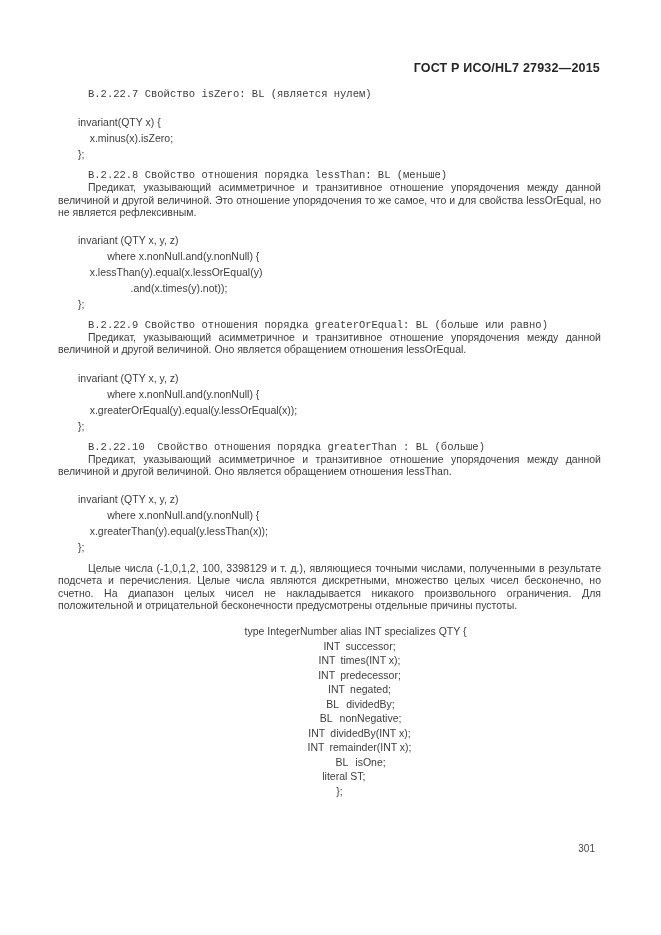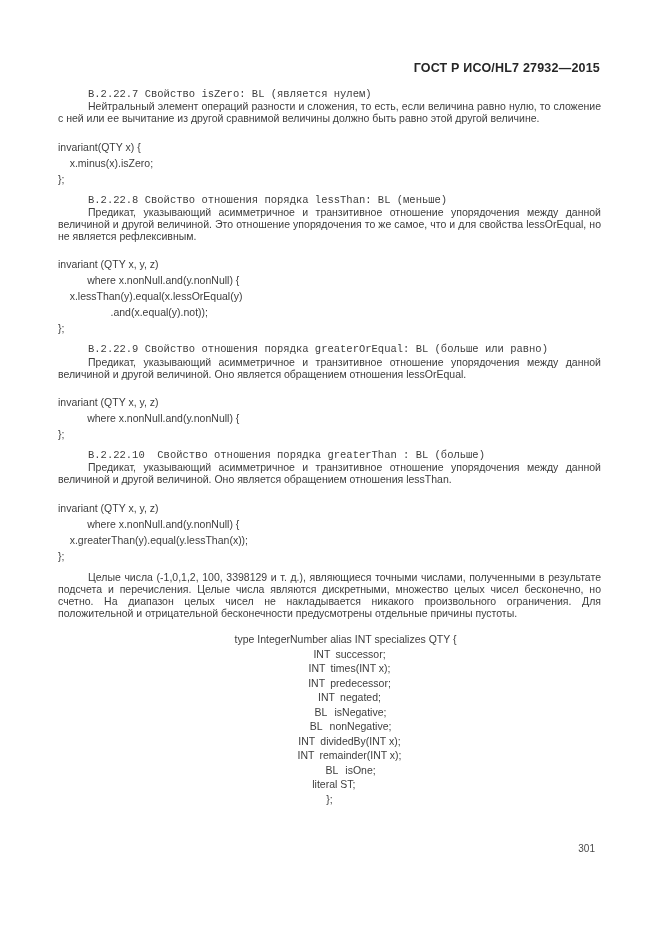--- a/index.html
+++ b/index.html
@@ -66,20 +66,21 @@
     color: #3d3d3d;
   }
   .code-block.tight {
     line-height: 14.5px;
     margin-top: 13px;
     margin-bottom: 0;
     text-align: center;
   }
   .code-line {
     white-space: pre;
+    margin-left: 20px;
   }
   .code-line.member {
     padding-left: 35px;
   }
   .code-line .kw {
     display: inline-block;
     min-width: 27px;
   }
   .page-number {
     position: absolute;
@@ -92,44 +93,44 @@
 </head>
 <body>
 
 <div class="page">
   <div class="running-header">ГОСТ Р ИСО/HL7 27932—2015</div>
 
   <main class="content">
     <div id="sections">
         <section class="clause">
           <h2 class="clause-heading">В.2.22.7 Свойство isZero: BL (является нулем)</h2>
-          <p class="clause-paragraph">Нейтральный элемент операций разности и сложения, то есть, если величина равно нулю, то сложение с ней или ее вычитание из другой сравнимой величины должно быть равно этой другой величине.</p>
           <div class="code-block">
             <div class="code-line">invariant(QTY x) {</div>
             <div class="code-line">    x.minus(x).isZero;</div>
             <div class="code-line">};</div>
           </div>
         </section>
         <section class="clause">
           <h2 class="clause-heading">В.2.22.8 Свойство отношения порядка lessThan: BL (меньше)</h2>
           <p class="clause-paragraph">Предикат, указывающий асимметричное и транзитивное отношение упорядочения между данной величиной и другой величиной. Это отношение упорядочения то же самое, что и для свойства lessOrEqual, но не является рефлексивным.</p>
           <div class="code-block">
             <div class="code-line">invariant (QTY x, y, z)</div>
             <div class="code-line">          where x.nonNull.and(y.nonNull) {</div>
             <div class="code-line">    x.lessThan(y).equal(x.lessOrEqual(y)</div>
-            <div class="code-line">                  .and(x.equal(y).not));</div>
+            <div class="code-line">                  .and(x.times(y).not));</div>
             <div class="code-line">};</div>
           </div>
         </section>
         <section class="clause">
           <h2 class="clause-heading">В.2.22.9 Свойство отношения порядка greaterOrEqual: BL (больше или равно)</h2>
           <p class="clause-paragraph">Предикат, указывающий асимметричное и транзитивное отношение упорядочения между данной величиной и другой величиной. Оно является обращением отношения lessOrEqual.</p>
           <div class="code-block">
             <div class="code-line">invariant (QTY x, y, z)</div>
             <div class="code-line">          where x.nonNull.and(y.nonNull) {</div>
+            <div class="code-line">    x.greaterOrEqual(y).equal(y.lessOrEqual(x));</div>
             <div class="code-line">};</div>
           </div>
         </section>
         <section class="clause">
           <h2 class="clause-heading">В.2.22.10  Свойство отношения порядка greaterThan : BL (больше)</h2>
           <p class="clause-paragraph">Предикат, указывающий асимметричное и транзитивное отношение упорядочения между данной величиной и другой величиной. Оно является обращением отношения lessThan.</p>
           <div class="code-block">
             <div class="code-line">invariant (QTY x, y, z)</div>
             <div class="code-line">          where x.nonNull.and(y.nonNull) {</div>
             <div class="code-line">    x.greaterThan(y).equal(y.lessThan(x));</div>
@@ -137,21 +138,21 @@
           </div>
         </section>
         <section class="clause">
           <p class="clause-paragraph">Целые числа (-1,0,1,2, 100, 3398129 и т. д.), являющиеся точными числами, полученными в результате подсчета и перечисления. Целые числа являются дискретными, множество целых чисел бесконечно, но счетно. На диапазон целых чисел не накладывается никакого произвольного ограничения. Для положительной и отрицательной бесконечности предусмотрены отдельные причины пустоты.</p>
           <div class="code-block tight">
             <div class="code-line">           type IntegerNumber alias INT specializes QTY {</div>
             <div class="code-line member"><span class="kw">INT</span><span class="mname">successor;</span></div>
             <div class="code-line member"><span class="kw">INT</span><span class="mname">times(INT x);</span></div>
             <div class="code-line member"><span class="kw">INT</span><span class="mname">predecessor;</span></div>
             <div class="code-line member"><span class="kw">INT</span><span class="mname">negated;</span></div>
-            <div class="code-line member"><span class="kw">BL</span><span class="mname">isNegative;</span></div>
+            <div class="code-line member"><span class="kw">BL</span><span class="mname">dividedBy;</span></div>
             <div class="code-line member"><span class="kw">BL</span><span class="mname">nonNegative;</span></div>
             <div class="code-line member"><span class="kw">INT</span><span class="mname">dividedBy(INT x);</span></div>
             <div class="code-line member"><span class="kw">INT</span><span class="mname">remainder(INT x);</span></div>
             <div class="code-line member"><span class="kw">BL</span><span class="mname">isOne;</span></div>
             <div class="code-line">   literal ST;</div>
             <div class="code-line">};</div>
           </div>
         </section>
       </div>
   </main>

